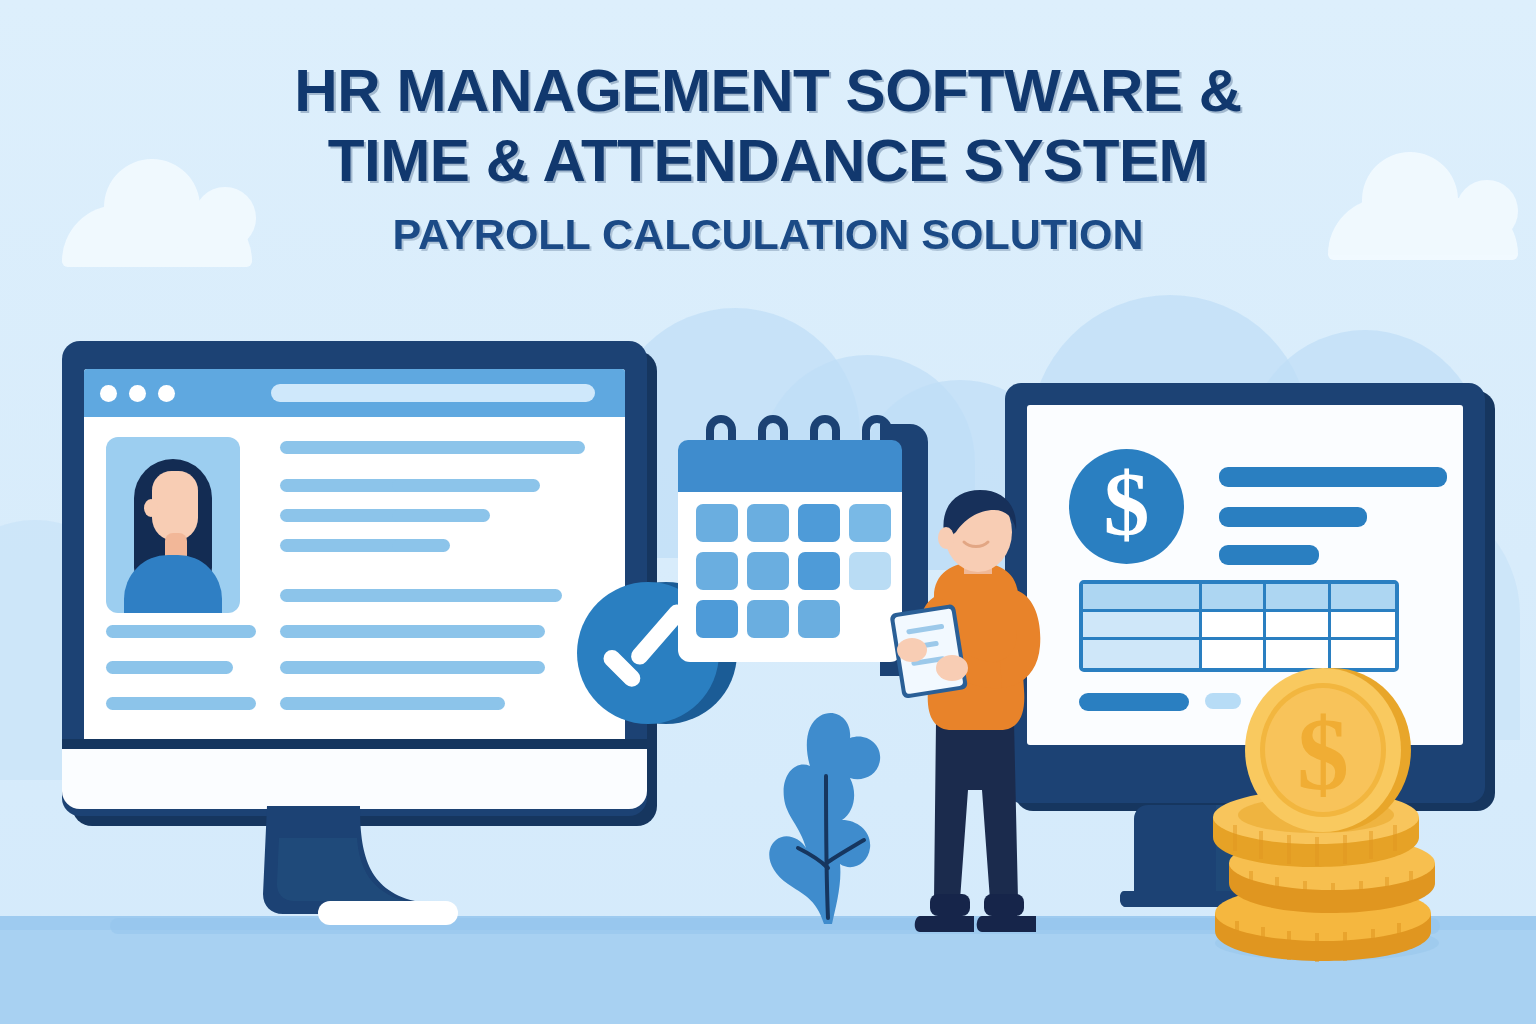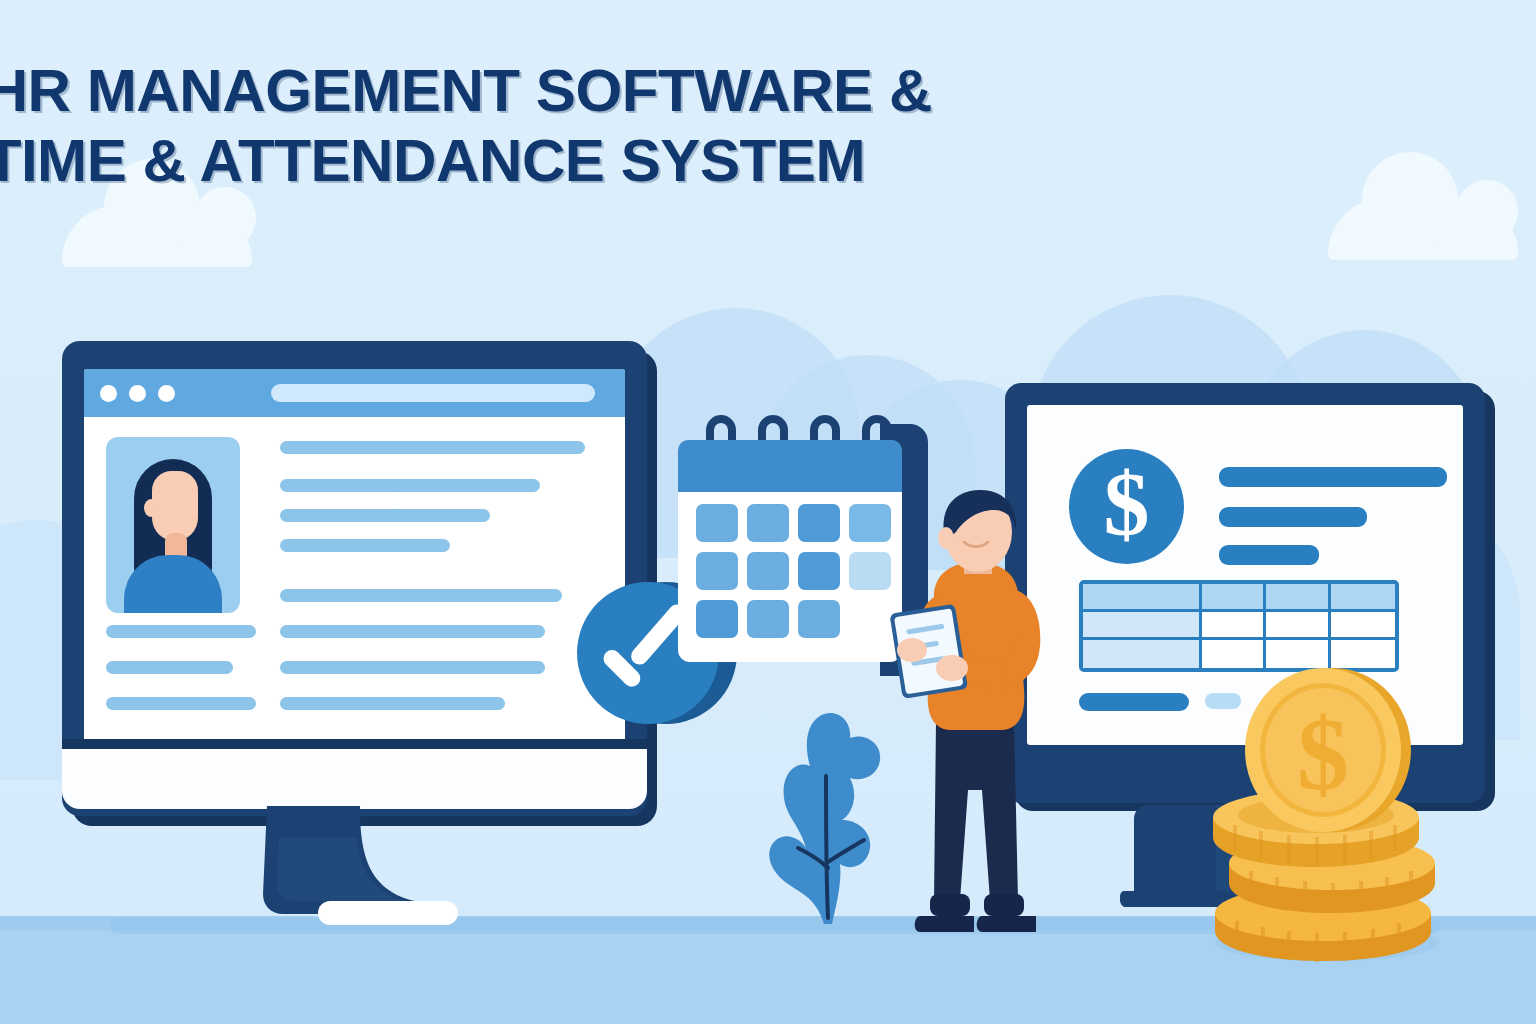--- a/index.html
+++ b/index.html
@@ -29,21 +29,21 @@
   .hill.h4 { left:1030px; top:295px; width:280px; height:280px; }
   .hill.h5 { left:1245px; top:330px; width:240px; height:250px; }
   .hill.h6 { left:1270px; top:490px; width:250px; height:250px; background:#c9e3f8; }
   .hill.h7 { left:-80px; top:520px; width:230px; height:260px; background:#c9e3f8; }
 
   .floor { position:absolute; left:0; right:0; top:916px; height:108px; background:#a8d1f2; }
   .floor-line { position:absolute; left:0; right:0; top:916px; height:14px; background:#9ecbf0; }
   .floor-shadow { position:absolute; left:110px; top:918px; width:1330px; height:16px; background:#93c4ec; border-radius:8px; opacity:.55; }
 
   
-  .titles { position:absolute; left:0; right:0; top:56px; text-align:left; }
+  .titles { position:absolute; left:0; right:0; top:56px; text-align:center; }
   .title-l1, .title-l2 {
     color:#11386e; font-weight:900; font-size:59px; line-height:70px;
     letter-spacing:-0.5px; white-space:nowrap;
     text-shadow:2px 2px 0 rgba(14,45,88,.28);
     transform:scaleX(1.02);
   }
   .title-sub {
     color:#1b4a86; font-weight:800; font-size:43px; line-height:60px;
     letter-spacing:0px; margin-top:8px; white-space:nowrap;
     text-shadow:2px 2px 0 rgba(14,45,88,.22);
@@ -137,20 +137,21 @@
   <div class="hill h7"></div>
   <div class="cloud c1"></div>
   <div class="cloud c2"></div>
   <div class="floor"></div>
   <div class="floor-line"></div>
   <div class="floor-shadow"></div>
 
   <div class="titles">
     <div class="title-l1">HR MANAGEMENT SOFTWARE &amp;</div>
     <div class="title-l2">TIME &amp; ATTENDANCE SYSTEM</div>
+    <div class="title-sub">PAYROLL CALCULATION SOLUTION</div>
   </div>
 
   <div class="mon-l">
     <div class="mon-l-shadow"></div>
     <div class="mon-l-body"></div>
     <div class="mon-l-screen">
 
       <div class="browser-bar">
         <div class="dots">
           <div class="dot"></div>

